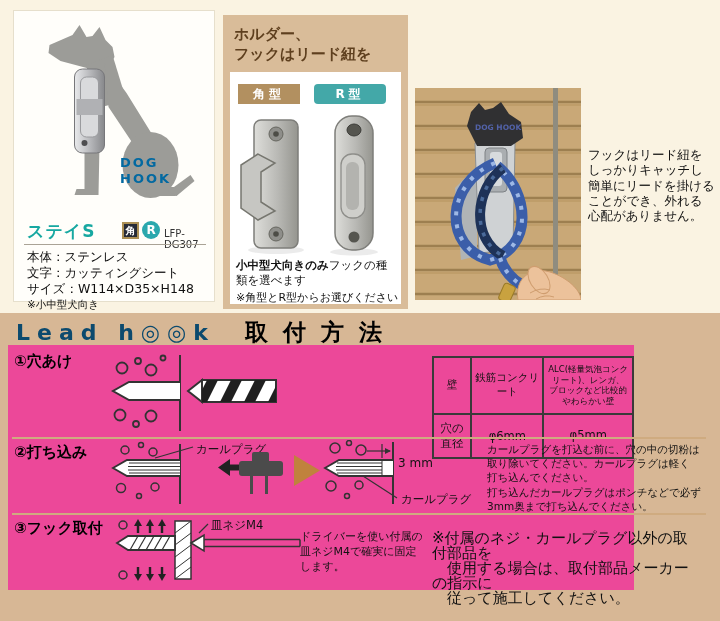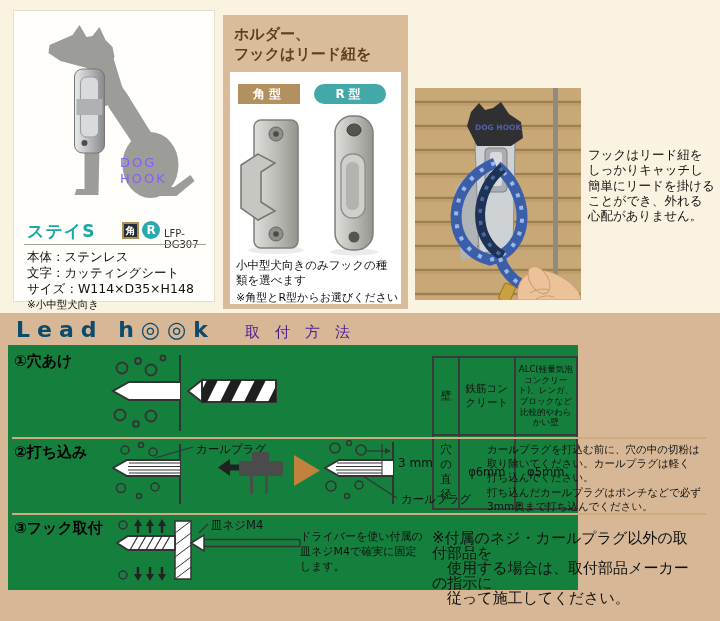--- a/index.html
+++ b/index.html
@@ -4,50 +4,50 @@
 <style>
   *{margin:0;padding:0;box-sizing:border-box}
   html,body{width:720px;height:621px;overflow:hidden}
   body{font-family:"DejaVu Sans","Liberation Sans",sans-serif;background:#faf3e2;position:relative;color:#111}
   .abs{position:absolute}
   .pre{white-space:pre-line}
 
   
   #left-card{left:13px;top:10px;width:202px;height:292px;background:#fffefa;border:1px solid #e6dfcc}
   #dog-svg{position:absolute;left:18px;top:12px}
-  #dog-label{position:absolute;left:106px;top:144px;font-size:13px;font-weight:normal;letter-spacing:2px;color:#8b5cf6;line-height:1.2}
+  #dog-label{position:absolute;left:106px;top:144px;font-size:13px;font-weight:bold;letter-spacing:2px;color:#0369a1;line-height:1.2}
   #product-name{position:absolute;left:13px;top:209px;font-size:17px;font-weight:bold;color:#17a8a1;letter-spacing:1px}
   #badge-kaku{position:absolute;left:108px;top:211px;width:17px;height:17px;background:#262b36;border:2px solid #ab8f54;color:#fff;font-size:10px;font-weight:bold;display:flex;align-items:center;justify-content:center}
   #badge-r{position:absolute;left:128px;top:210px;width:18px;height:18px;background:#2ba8ad;border-radius:50%;color:#fff;font-size:12px;font-weight:bold;display:flex;align-items:center;justify-content:center}
   #product-code{position:absolute;left:150px;top:217px;font-size:10px;color:#333}
   #name-underline{position:absolute;left:10px;top:233px;width:182px;height:1px;background:#aaa396}
   #specs{position:absolute;left:13px;top:238px;font-size:12.5px;line-height:15.8px;color:#101010}
   #spec-note{position:absolute;left:13px;top:287px;font-size:10.5px;color:#101010}
 
   
   #middle-card{left:223px;top:15px;width:185px;height:294px;background:#d9bc99}
   #holder-title{position:absolute;left:11px;top:9px;font-size:15px;font-weight:bold;color:#5e3f1e;line-height:1.35}
   #holder-white{position:absolute;left:7px;top:57px;width:171px;height:232px;background:#fff}
   #badge-kakugata{position:absolute;left:8px;top:12px;width:62px;height:20px;background:#b29060;color:#fff;font-size:12px;font-weight:bold;letter-spacing:4px;display:flex;align-items:center;justify-content:center}
-  #badge-rgata{position:absolute;left:84px;top:12px;width:72px;height:20px;background:#43a8a8;border-radius:10px;color:#fff;font-size:12px;font-weight:bold;letter-spacing:4px;display:flex;align-items:center;justify-content:center}
+  #badge-rgata{position:absolute;left:84px;top:12px;width:72px;height:20px;background:#43a8a8;border-radius:4px;color:#fff;font-size:12px;font-weight:bold;letter-spacing:4px;display:flex;align-items:center;justify-content:center}
   #hooks-svg{position:absolute;left:4px;top:38px}
   #holder-desc{position:absolute;left:6px;top:186px;width:160px;font-size:11.5px;line-height:15px;color:#111}
-  #holder-desc b{font-weight:normal}
+  #holder-desc b{font-weight:bold}
   #holder-note{position:absolute;left:6px;top:218px;width:164px;font-size:11px;color:#111}
 
   
   #photo-wrap{left:415px;top:88px;width:166px;height:212px;overflow:hidden}
   #photo-caption{left:588px;top:147px;width:130px;font-size:12.5px;line-height:1.22;color:#111}
 
   
   #install-band{left:0;top:313px;width:720px;height:308px;background:#d7b795}
   #install-header{position:absolute;left:16px;top:4px;white-space:nowrap}
   #install-title-en{font-size:22px;font-weight:bold;letter-spacing:7px;color:#0c4a6e}
-  #install-title-ja{font-size:15px;font-weight:normal;letter-spacing:15px;color:#4c1d95;margin-left:30px}
-  #install-box{position:absolute;left:8px;top:32px;width:570px;height:245px;background:#15803d}
+  #install-title-ja{font-size:23px;font-weight:bold;letter-spacing:15px;color:#000000;margin-left:30px}
+  #install-box{position:absolute;left:8px;top:32px;width:626px;height:245px;background:#ec4899}
   .step-label{position:absolute;font-size:15px;font-weight:bold;color:#000}
   .divider{position:absolute;left:4px;width:694px;height:2px;background:#cfab80}
   #s1-label{left:6px;top:7px}
   #s1-svg{position:absolute;left:88px;top:4px}
   #s1-text{position:absolute;left:278px;top:8px;width:154px;font-size:11px;line-height:13.4px}
   #hole-table{position:absolute;left:424px;top:11px;border-collapse:collapse;table-layout:fixed}
   #hole-table td{border:2px solid #3a3a3a;text-align:center;vertical-align:middle;padding:6px 2px;color:#111}
   #hole-table .c1{width:52px;font-size:10.5px}
   #hole-table .c2{width:92px;font-size:10.5px}
   #hole-table .c3{width:121px;font-size:8.5px;line-height:1.25}

